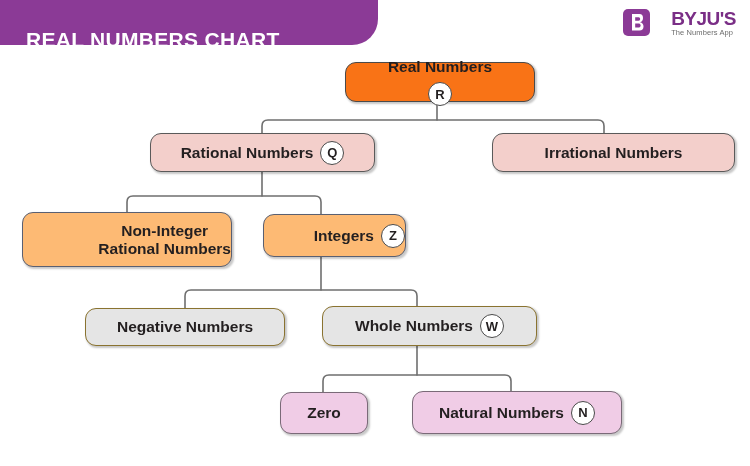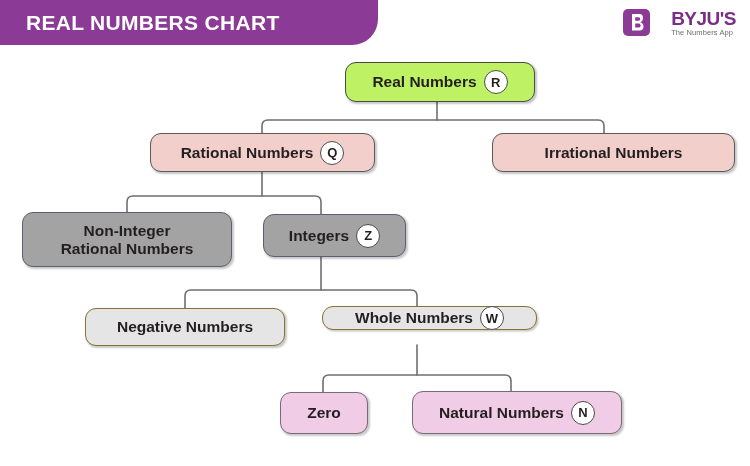--- a/index.html
+++ b/index.html
@@ -23,21 +23,21 @@
     top: 0;
     width: 388px;
     height: 45px;
     background: #8B3A96;
     border-bottom-right-radius: 26px;
     border-top-right-radius: 0;
   }
   .header-title {
     position: absolute;
     left: 26px;
-    top: 11px;
+    top: 28px;
     font-size: 21px;
     font-weight: bold;
     color: #ffffff;
     letter-spacing: 0.3px;
     white-space: nowrap;
   }
 
   
   .logo {
     position: absolute;
@@ -111,23 +111,23 @@
     border: 1.8px solid #4a4a4a;
     display: flex;
     align-items: center;
     justify-content: center;
     font-size: 13px;
     font-weight: bold;
     color: #231f20;
   }
 
   
-  .n-yellow  { background: #bef264; border-color: #4a4a4a; }
+  .n-yellow  { background: #f97316; border-color: #4a4a4a; flex-direction: column; }
   .n-pink    { background: #F3CFCB; border-color: #5a5a5a; }
-  .n-blue    { background: #a3a3a3; border-color: #5a6072; }
+  .n-blue    { background: #fdba74; border-color: #5a6072; justify-content: flex-end; }
   .n-cream   { background: #e5e5e5; border-color: #8a7330; }
   .n-violet  { background: #F0CCE6; border-color: #7a6a78; }
 </style>
 </head>
 <body>
 
 <div id="page">
 
   <div class="header-banner"></div>
   <div class="header-title">REAL NUMBERS CHART</div>
@@ -185,21 +185,21 @@
 
   <div class="node n-blue" style="left:263px; top:214px; width:143px; height:43px;">
     <span class="label">Integers</span>
     <span class="badge">Z</span>
   </div>
 
   <div class="node n-cream" style="left:85px; top:308px; width:200px; height:38px;">
     <span class="label">Negative Numbers</span>
   </div>
 
-  <div class="node n-cream" style="left:322px; top:306px; width:215px; height:24px;">
+  <div class="node n-cream" style="left:322px; top:306px; width:215px; height:40px;">
     <span class="label">Whole Numbers</span>
     <span class="badge">W</span>
   </div>
 
   <div class="node n-violet" style="left:280px; top:392px; width:88px; height:42px;justify-content:center;">
     <span class="label">Zero</span>
   </div>
 
   <div class="node n-violet" style="left:412px; top:391px; width:210px; height:43px;">
     <span class="label">Natural Numbers</span>

